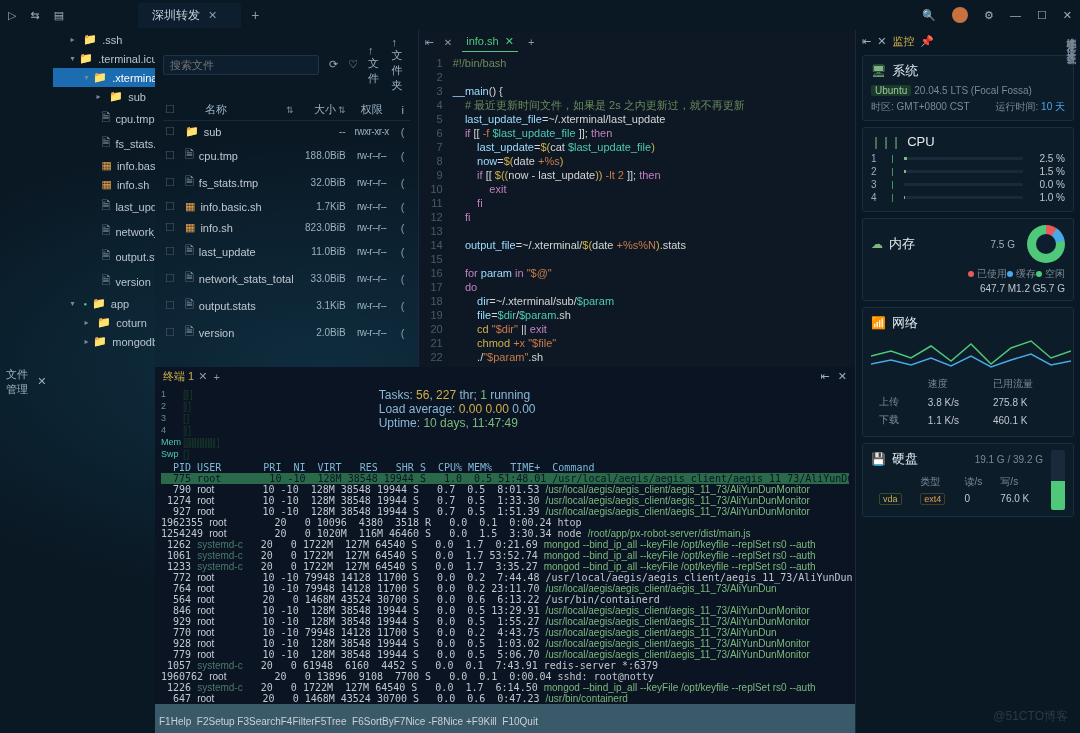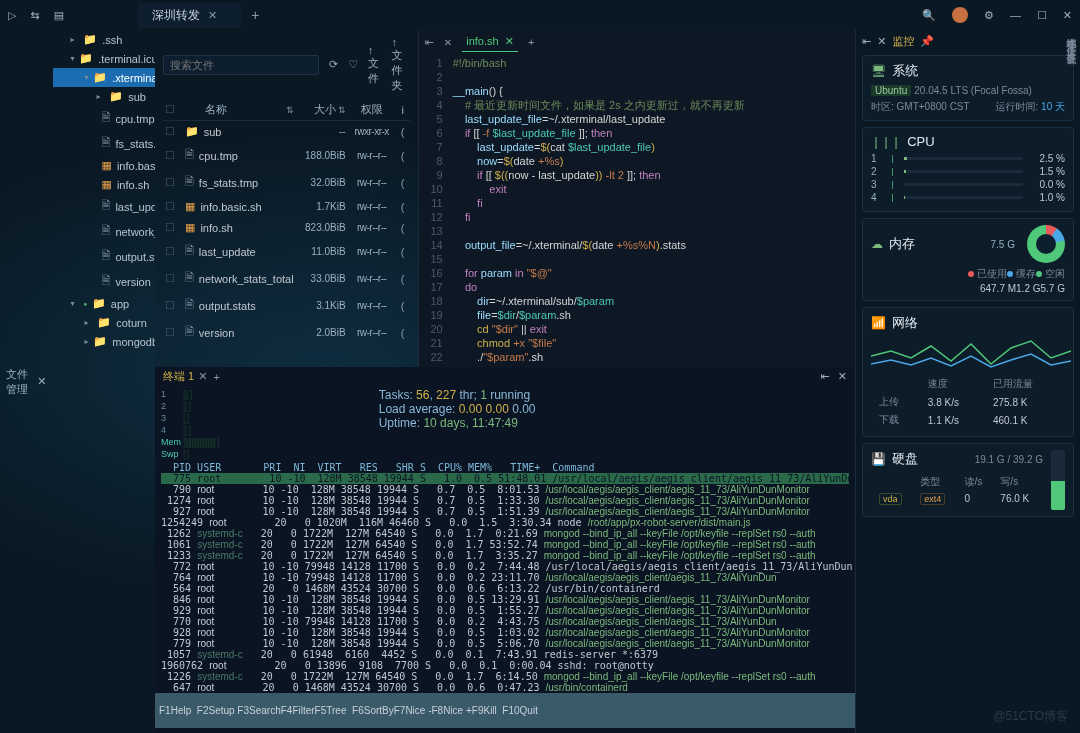--- a/index.html
+++ b/index.html
@@ -413,20 +413,21 @@
             <div id="ts3">Uptime: <span class="gr">10 days, 11:47:49</span></div>
         </div>
       </div>
       <div class="ptable">
         <div class="prow phead">  PID USER       PRI  NI  VIRT   RES   SHR S  CPU% MEM%   TIME+  Command</div>
         <div id="prows">
             <div class="prow hi">  775 root        10 -10  128M 38548 19944 S   1.0  0.5 51:48.01 /usr/local/aegis/aegis_client/aegis_11_73/AliYunDunMonitor</div>
             <div class="prow">  790 <span class="w">root</span>        10 -10  128M 38548 19944 S   0.7  0.5  8:01.53 <span class="g">/usr/local/aegis/aegis_client/aegis_11_73/AliYunDunMonitor</span></div>
             <div class="prow"> 1274 <span class="w">root</span>        10 -10  128M 38548 19944 S   0.7  0.5  1:33.30 <span class="g">/usr/local/aegis/aegis_client/aegis_11_73/AliYunDunMonitor</span></div>
             <div class="prow">  927 <span class="w">root</span>        10 -10  128M 38548 19944 S   0.7  0.5  1:51.39 <span class="g">/usr/local/aegis/aegis_client/aegis_11_73/AliYunDunMonitor</span></div>
+            <div class="prow">1962355 <span class="w">root</span>        20   0 10096  4380  3518 R   0.0  0.1  0:00.24 htop</div>
             <div class="prow">1254249 <span class="w">root</span>        20   0 1020M  116M 46460 S   0.0  1.5  3:30.34 node <span class="g">/root/app/px-robot-server/dist/main.js</span></div>
             <div class="prow"> 1262 <span class="c">systemd-c</span>   20   0 1722M  127M 64540 S   0.0  1.7  0:21.69 <span class="g">mongod --bind_ip_all --keyFile /opt/keyfile --replSet rs0 --auth</span></div>
             <div class="prow"> 1061 <span class="c">systemd-c</span>   20   0 1722M  127M 64540 S   0.0  1.7 53:52.74 <span class="g">mongod --bind_ip_all --keyFile /opt/keyfile --replSet rs0 --auth</span></div>
             <div class="prow"> 1233 <span class="c">systemd-c</span>   20   0 1722M  127M 64540 S   0.0  1.7  3:35.27 <span class="g">mongod --bind_ip_all --keyFile /opt/keyfile --replSet rs0 --auth</span></div>
             <div class="prow">  772 <span class="w">root</span>        10 -10 79948 14128 11700 S   0.0  0.2  7:44.48 /usr/local/aegis/aegis_client/aegis_11_73/AliYunDun</div>
             <div class="prow">  764 <span class="w">root</span>        10 -10 79948 14128 11700 S   0.0  0.2 23:11.70 <span class="g">/usr/local/aegis/aegis_client/aegis_11_73/AliYunDun</span></div>
             <div class="prow">  564 <span class="w">root</span>        20   0 1468M 43524 30700 S   0.0  0.6  6:13.22 /usr/bin/containerd</div>
             <div class="prow">  846 <span class="w">root</span>        10 -10  128M 38548 19944 S   0.0  0.5 13:29.91 <span class="g">/usr/local/aegis/aegis_client/aegis_11_73/AliYunDunMonitor</span></div>
             <div class="prow">  929 <span class="w">root</span>        10 -10  128M 38548 19944 S   0.0  0.5  1:55.27 <span class="g">/usr/local/aegis/aegis_client/aegis_11_73/AliYunDunMonitor</span></div>
             <div class="prow">  770 <span class="w">root</span>        10 -10 79948 14128 11700 S   0.0  0.2  4:43.75 <span class="g">/usr/local/aegis/aegis_client/aegis_11_73/AliYunDun</span></div>

